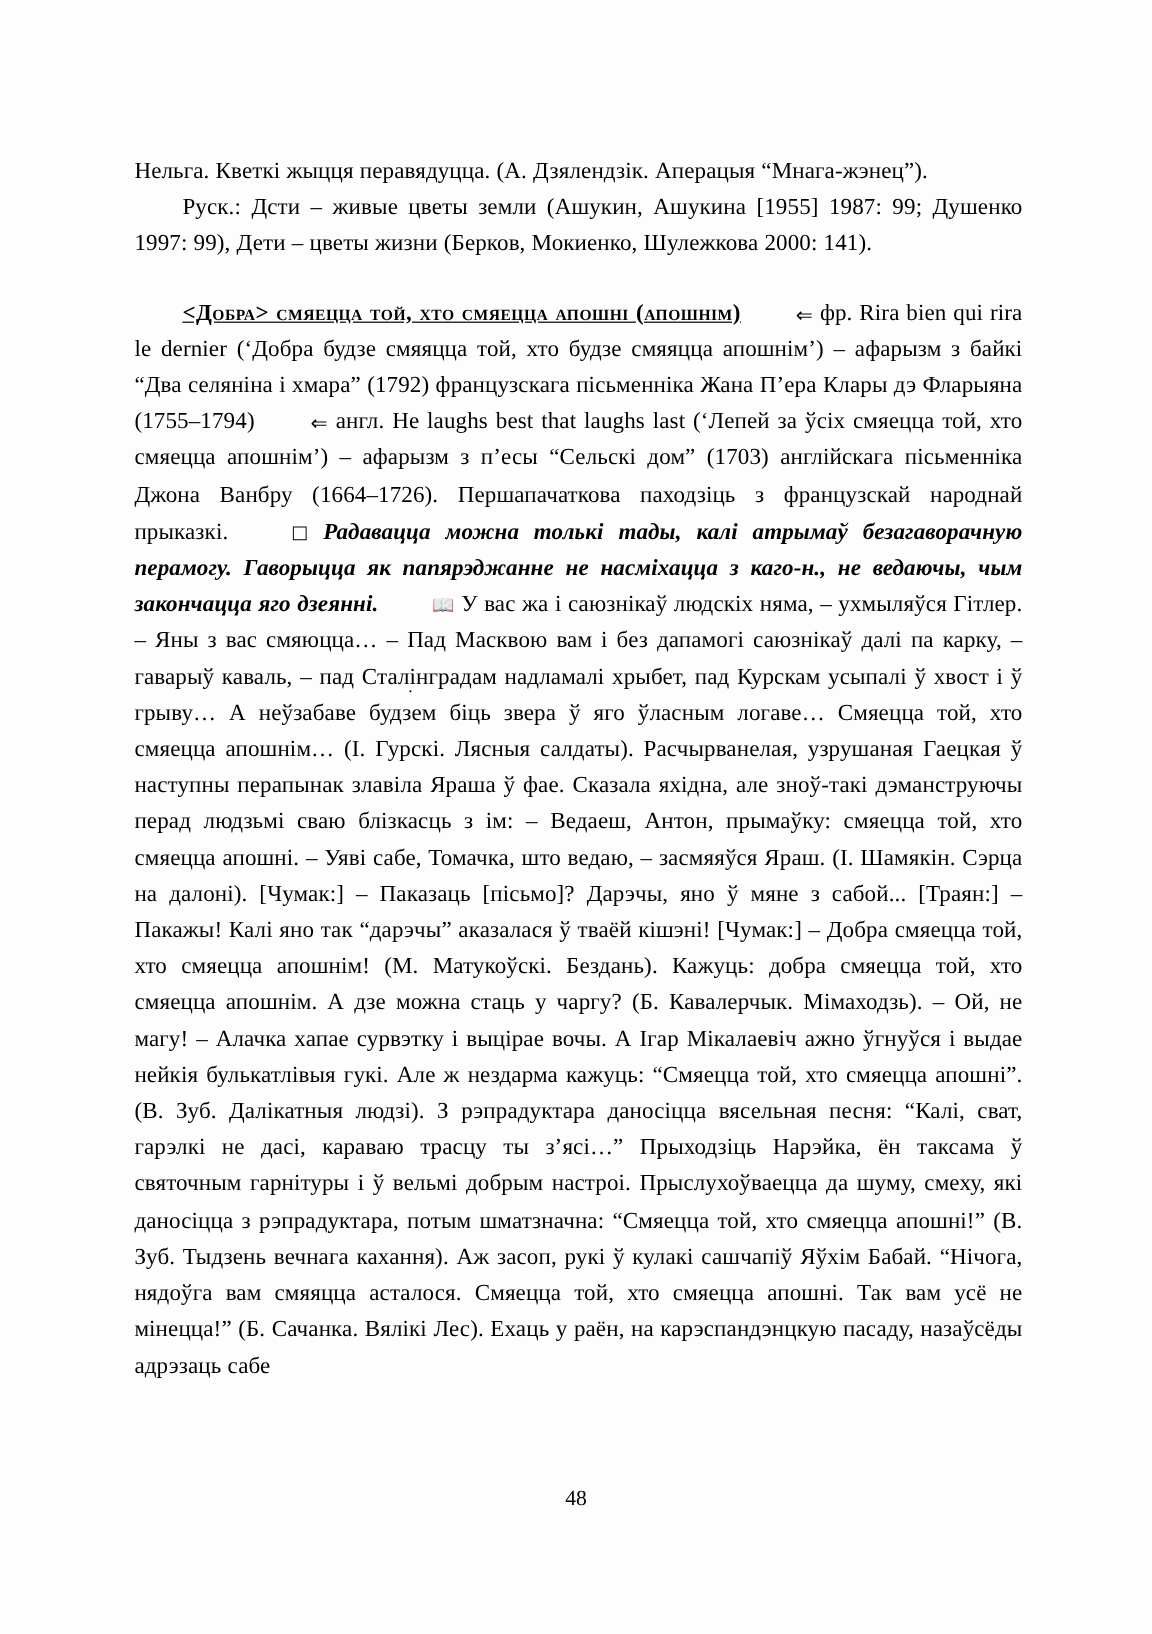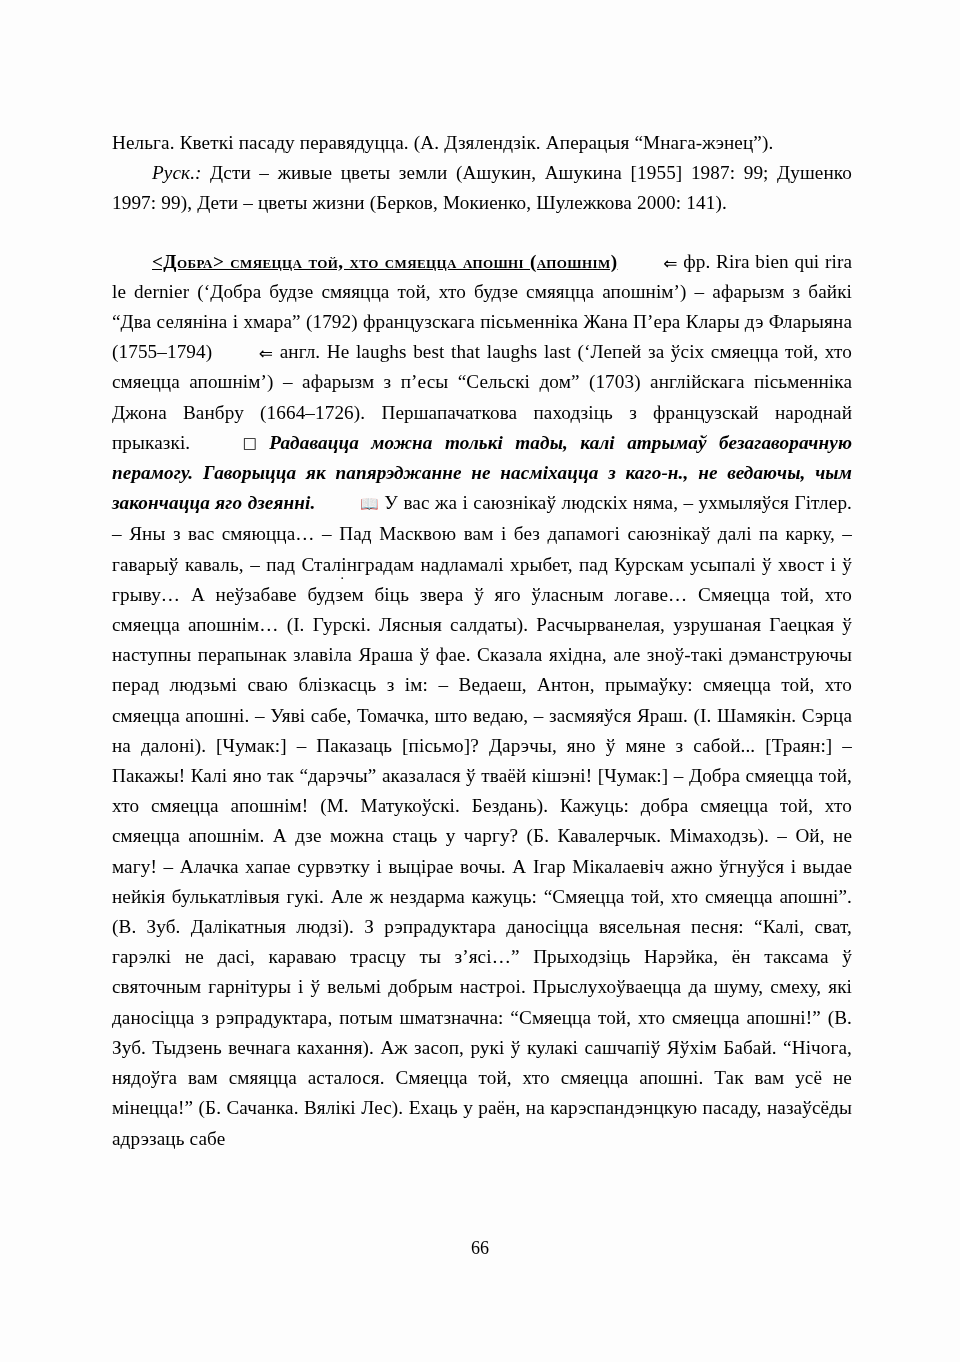--- a/index.html
+++ b/index.html
@@ -39,21 +39,20 @@
     padding: 0;
     text-align: justify;
   }
   p.first {
     text-indent: 0;
   }
   p.indent {
     text-indent: 40px;
   }
   .ital {
-    font-style: italic;
   }
   .bolditalic {
     font-weight: bold;
     font-style: italic;
   }
   .headword {
     font-weight: bold;
     font-variant: small-caps;
     letter-spacing: 0.4px;
     text-decoration: underline;
@@ -104,25 +103,25 @@
     font-family: "Liberation Serif", "DejaVu Serif", serif;
   }
 </style>
 </head>
 <body>
 
 <div class="page">
 
   <div class="textblock">
 
-    <p class="first"><span>Нельга. Кветкі пасаду перавядуцца. (А. Дзялендзік. Аперацыя “Мнага-жэнец”).</span></p>
+    <p class="first"><span>Нельга. Кветкі жыцця перавядуцца. (А. Дзялендзік. Аперацыя “Мнага-жэнец”).</span></p>
 
     <p class="indent"><span class="ital">Руск.:</span><span> Дсти – живые цветы земли (Ашукин, Ашукина [1955] 1987: 99; Душенко 1997: 99), Дети – цветы жизни (Берков, Мокиенко, Шулежкова 2000: 141).</span></p>
 
     <span class="gap"></span>
 
     <p class="indent"><span class="headword">&lt;Добра&gt; смяецца той, хто смяецца апошні (апошнім)</span> <span class="sym">⇐</span> <span>фр. Rira bien qui rira le dernier (‘Добра будзе смяяцца той, хто будзе смяяцца апошнім’) – афарызм з байкі “Два селяніна і хмара” (1792) французскага пісьменніка Жана П’ера Клары дэ Фларыяна (1755–1794)</span> <span class="sym">⇐</span> <span>англ. He laughs best that laughs last (‘Лепей за ўсіх смяецца той, хто смяецца апошнім’) – афарызм з п’есы “Сельскі дом” (1703) англійскага пісьменніка Джона Ванбру (1664–1726). Першапачаткова паходзіць з французскай народнай прыказкі.</span> <span class="sym-box">□</span> <span class="bolditalic">Радавацца можна толькі тады, калі атрымаў безагаворачную перамогу. Гаворыцца як папярэджанне не насміхацца з каго-н., не ведаючы, чым закончацца яго дзеянні.</span> <span class="sym-book">📖</span> <span>У вас жа і саюзнікаў людскіх няма, – ухмыляўся Гітлер. – Яны з вас смяюцца… – Пад Масквою вам і без дапамогі саюзнікаў далі па карку, – гаварыў каваль, – пад </span><span class="dotmark"></span><span>Сталінградам надламалі хрыбет, пад Курскам усыпалі ў хвост і ў грыву… А неўзабаве будзем біць звера ў яго ўласным логаве… Смяецца той, хто смяецца апошнім… (І. Гурскі. Лясныя салдаты). Расчырванелая, узрушаная Гаецкая ў наступны перапынак злавіла Яраша ў фае. Сказала яхідна, але зноў-такі дэманструючы перад людзьмі сваю блізкасць з ім: – Ведаеш, Антон, прымаўку: смяецца той, хто смяецца апошні. – Уяві сабе, Томачка, што ведаю, – засмяяўся Яраш. (І. Шамякін. Сэрца на далоні). [Чумак:] – Паказаць [пісьмо]? Дарэчы, яно ў мяне з сабой... [Траян:] – Пакажы! Калі яно так “дарэчы” аказалася ў тваёй кішэні! [Чумак:] – Добра смяецца той, хто смяецца апошнім! (М. Матукоўскі. Бездань). Кажуць: добра смяецца той, хто смяецца апошнім. А дзе можна стаць у чаргу? (Б. Кавалерчык. Мімаходзь). – Ой, не магу! – Алачка хапае сурвэтку і выцірае вочы. А Ігар Мікалаевіч ажно ўгнуўся і выдае нейкія булькатлівыя гукі. Але ж нездарма кажуць: “Смяецца той, хто смяецца апошні”. (В. Зуб. Далікатныя людзі). З рэпрадуктара даносіцца вясельная песня: “Калі, сват, гарэлкі не дасі, караваю трасцу ты з’ясі…” Прыходзіць Нарэйка, ён таксама ў святочным гарнітуры і ў вельмі добрым настроі. Прыслухоўваецца да шуму, смеху, які даносіцца з рэпрадуктара, потым шматзначна: “Смяецца той, хто смяецца апошні!” (В. Зуб. Тыдзень вечнага кахання). Аж засоп, рукі ў кулакі сашчапіў Яўхім Бабай. “Нічога, нядоўга вам смяяцца асталося. Смяецца той, хто смяецца апошні. Так вам усё не мінецца!” (Б. Сачанка. Вялікі Лес). Ехаць у раён, на карэспандэнцкую пасаду, назаўсёды адрэзаць сабе</span></p>
 
   </div>
 
-  <div class="pagenum">66</div>
+  <div class="pagenum">48</div>
 
 </div>
 
 </body></html>

